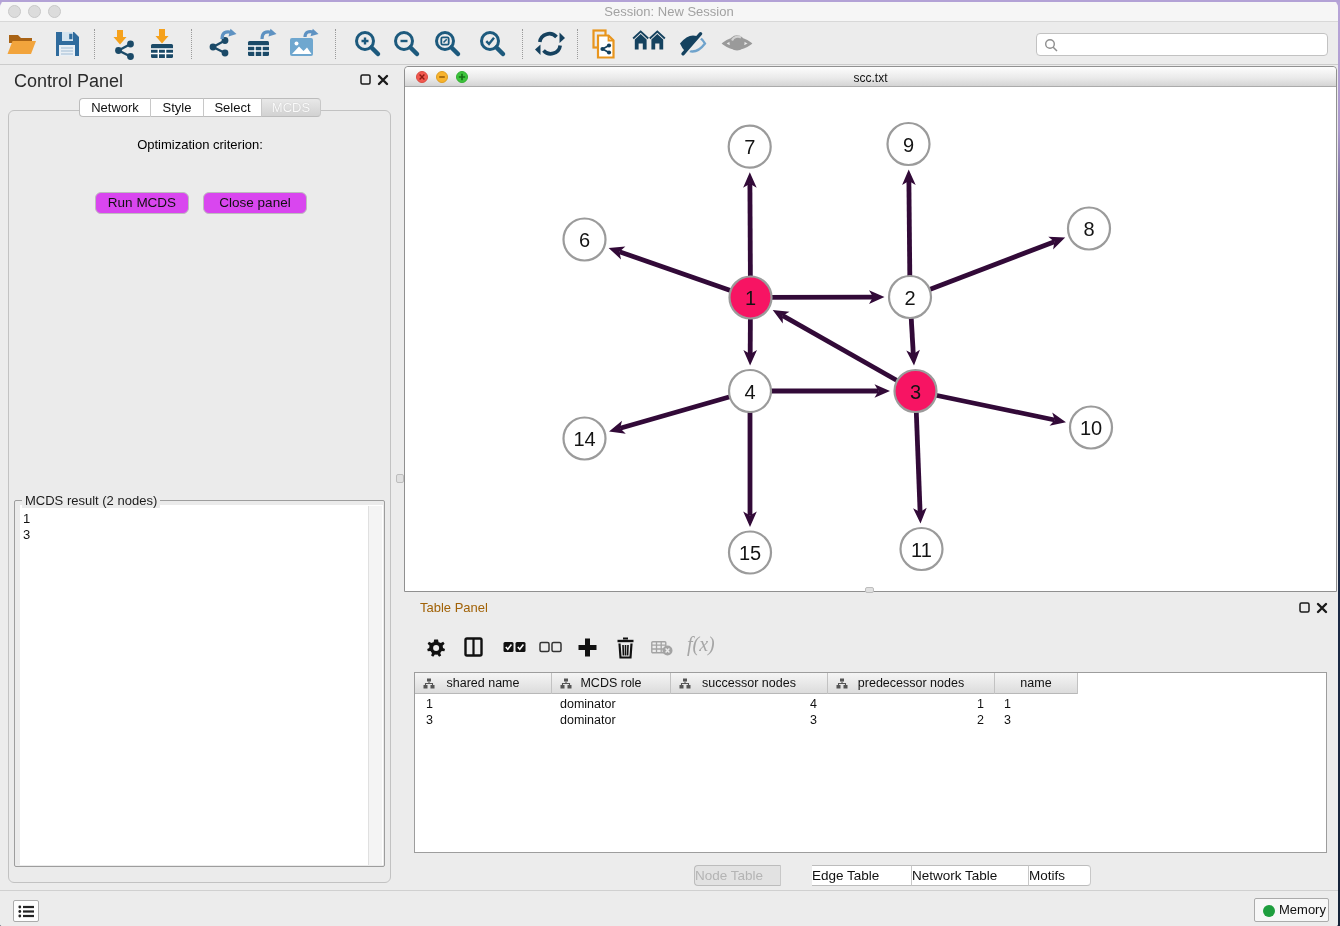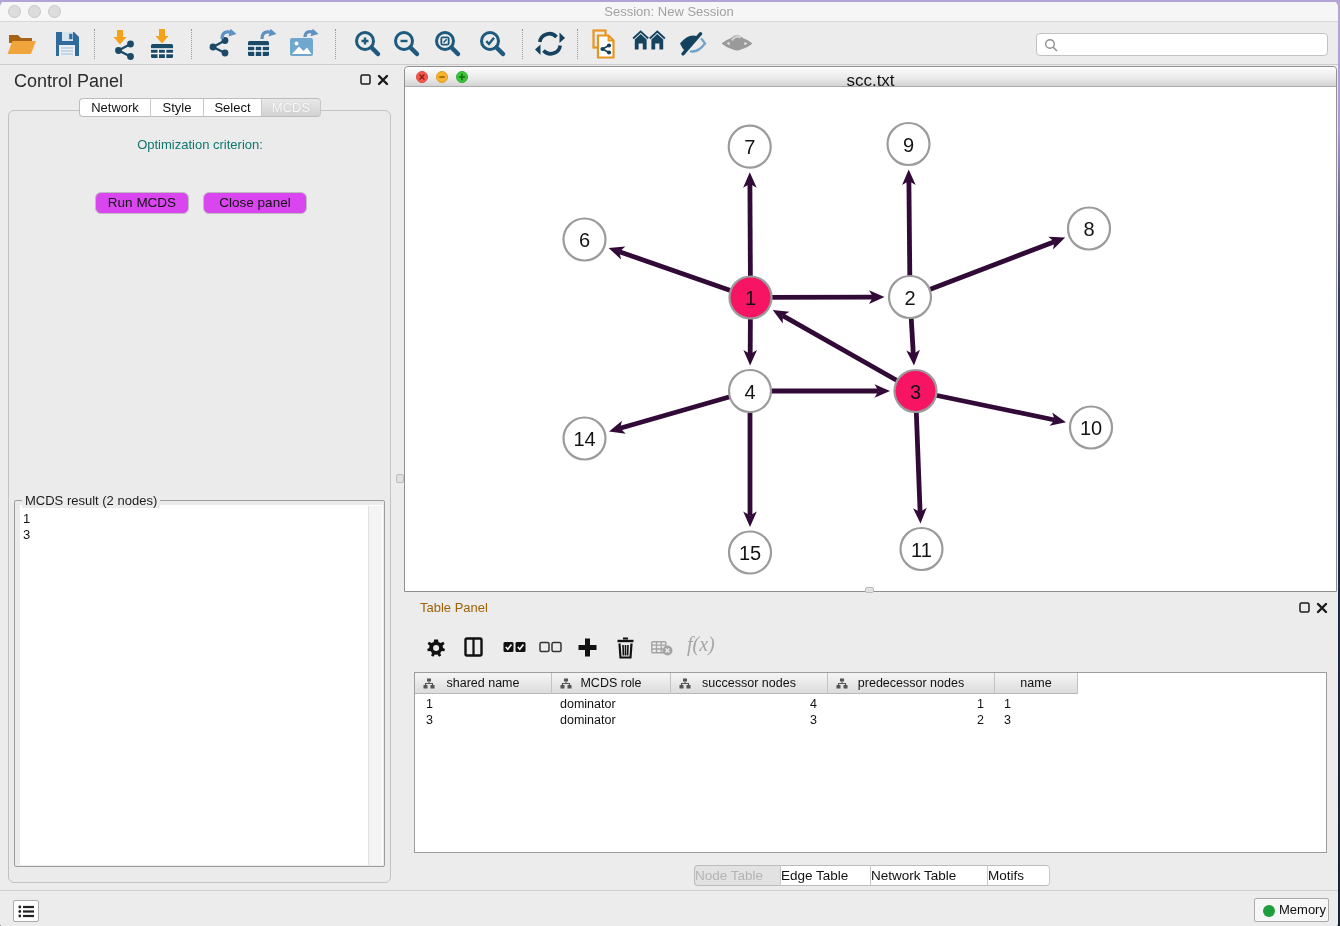--- a/index.html
+++ b/index.html
@@ -13,31 +13,31 @@
 
 #toolbar{position:absolute;left:0;top:23px;width:1338px;height:42px;background:#ececec;border-bottom:1px solid #cccccc;}
 .tsep{position:absolute;top:6px;height:30px;width:0;border-left:1px dotted #9a9a9a;}
 .ticon{position:absolute;top:5px;}
 #search{position:absolute;left:1036px;top:10px;width:292px;height:23px;background:#fff;border:1px solid #c2c2c2;border-radius:4px;}
 
 #cp-title{position:absolute;left:14px;top:71px;font-size:18px;color:#2b2b2b;}
 #cp-tabs{position:absolute;left:79px;top:98px;height:19px;display:flex;font-size:13px;color:#111;border-radius:7px;}
 .cptab{height:19px;line-height:18px;text-align:center;background:#fff;border-top:1px solid #bcbcbc;border-bottom:1px solid #bcbcbc;border-right:1px solid #c8c8c8;padding:0;}
 #cp-body{position:absolute;left:8px;top:110px;width:383px;height:773px;background:#ebebeb;border:1px solid #c2c2c2;border-radius:6px;}
-#optlabel{position:absolute;left:0;top:137px;width:400px;text-align:center;font-size:13px;color:#0f766e;}
+#optlabel{position:absolute;left:0;top:137px;width:400px;text-align:center;font-size:13px;color:#000000;}
 #dropdown{position:absolute;left:45px;top:158px;width:310px;height:23px;background:#fff;border:1px solid #bdbdbd;border-radius:5px;font-size:13px;color:#111;line-height:21px;padding-left:12px;}
 .cpbtn{position:absolute;top:192px;height:22px;background:#d946ef;border:1px solid #bdbdbd;border-radius:6px;font-size:13.5px;color:#111;text-align:center;line-height:20px;}
 #fieldset{position:absolute;left:14px;top:500px;width:371px;height:367px;border:1px solid #9d9d9d;border-radius:2px;}
 #legend{position:absolute;left:22px;top:493px;background:#ebebeb;padding:0 3px;font-size:13px;color:#1c1c1c;}
 #resultarea{position:absolute;left:20px;top:505px;width:363px;height:360px;background:#fff;font-size:13px;color:#111;}
 #resscroll{position:absolute;right:1px;top:1px;width:14px;height:359px;background:#f4f4f4;border-left:1px solid #e0e0e0;}
 
 #netwin{position:absolute;left:404px;top:66px;width:933px;height:526px;border:1px solid #909090;border-radius:4px 4px 0 0;background:#fff;}
 #nettitle{position:absolute;left:0;top:0;width:931px;height:20px;background:linear-gradient(180deg,#fdfdfd,#e9e9e9 60%,#d4d4d4);border-bottom:1px solid #ababab;border-radius:4px 4px 0 0;}
-#nettext{position:absolute;width:931px;text-align:center;top:4px;font-size:17px;color:#111;}
+#nettext{position:absolute;width:931px;text-align:center;top:4px;font-size:12px;color:#111;}
 .mtl{position:absolute;top:4px;width:12px;height:12px;border-radius:50%;}
 #canvas{position:absolute;left:0;top:21px;width:931px;height:503px;background:#fff;}
 
 .grip{position:absolute;background:#e0e0e0;border:1px solid #bdbdbd;border-radius:2px;}
 
 #tp-title{position:absolute;left:420px;top:600px;font-size:13px;color:#a16207;}
 #tp-toolbar{position:absolute;left:0;top:0;}
 #table{position:absolute;left:414px;top:672px;width:913px;height:181px;background:#fff;border:1px solid #9d9d9d;}
 #thead{position:absolute;left:0;top:0;width:663px;height:21px;background:linear-gradient(180deg,#f5f5f5,#dcdcdc);border-bottom:1px solid #b8b8b8;}
 .th{position:absolute;top:0;height:21px;border-right:1px solid #c2c2c2;font-size:12.5px;color:#111;text-align:center;line-height:20px;}
@@ -375,21 +375,21 @@
     <div class="td" style="left:413px;top:23px;width:156px;text-align:right;">1</div>
     <div class="td" style="left:589px;top:23px;">1</div>
     <div class="td" style="left:11px;top:39px;">3</div>
     <div class="td" style="left:145px;top:39px;">dominator</div>
     <div class="td" style="left:256px;top:39px;width:146px;text-align:right;">3</div>
     <div class="td" style="left:413px;top:39px;width:156px;text-align:right;">2</div>
     <div class="td" style="left:589px;top:39px;">3</div>
   </div>
   <div id="btabs">
     <div class="btab" style="width:87px;border-left:1px solid #bcbcbc;border-radius:4px 0 0 4px;background:#e2e2e2;color:#b4b4b4;">Node Table</div>
-    <div class="btab" style="width:90px;">Edge Table</div>
+    <div class="btab" style="width:100px;margin-left:31px;">Edge Table</div>
     <div class="btab" style="width:117px;">Network Table</div>
     <div class="btab" style="width:62px;border-radius:0 4px 4px 0;">Motifs</div>
   </div>
   <div id="statusbar">
     <div id="listbtn">
         <svg style="position:absolute;left:4px;top:4px;" width="17" height="13" viewBox="0 0 17 13">
           <g fill="#222">
             <circle cx="1.8" cy="2" r="1.4"></circle>
             <rect x="5" y="0.9" width="11" height="2.2"></rect>
             <circle cx="1.8" cy="6.5" r="1.4"></circle>

